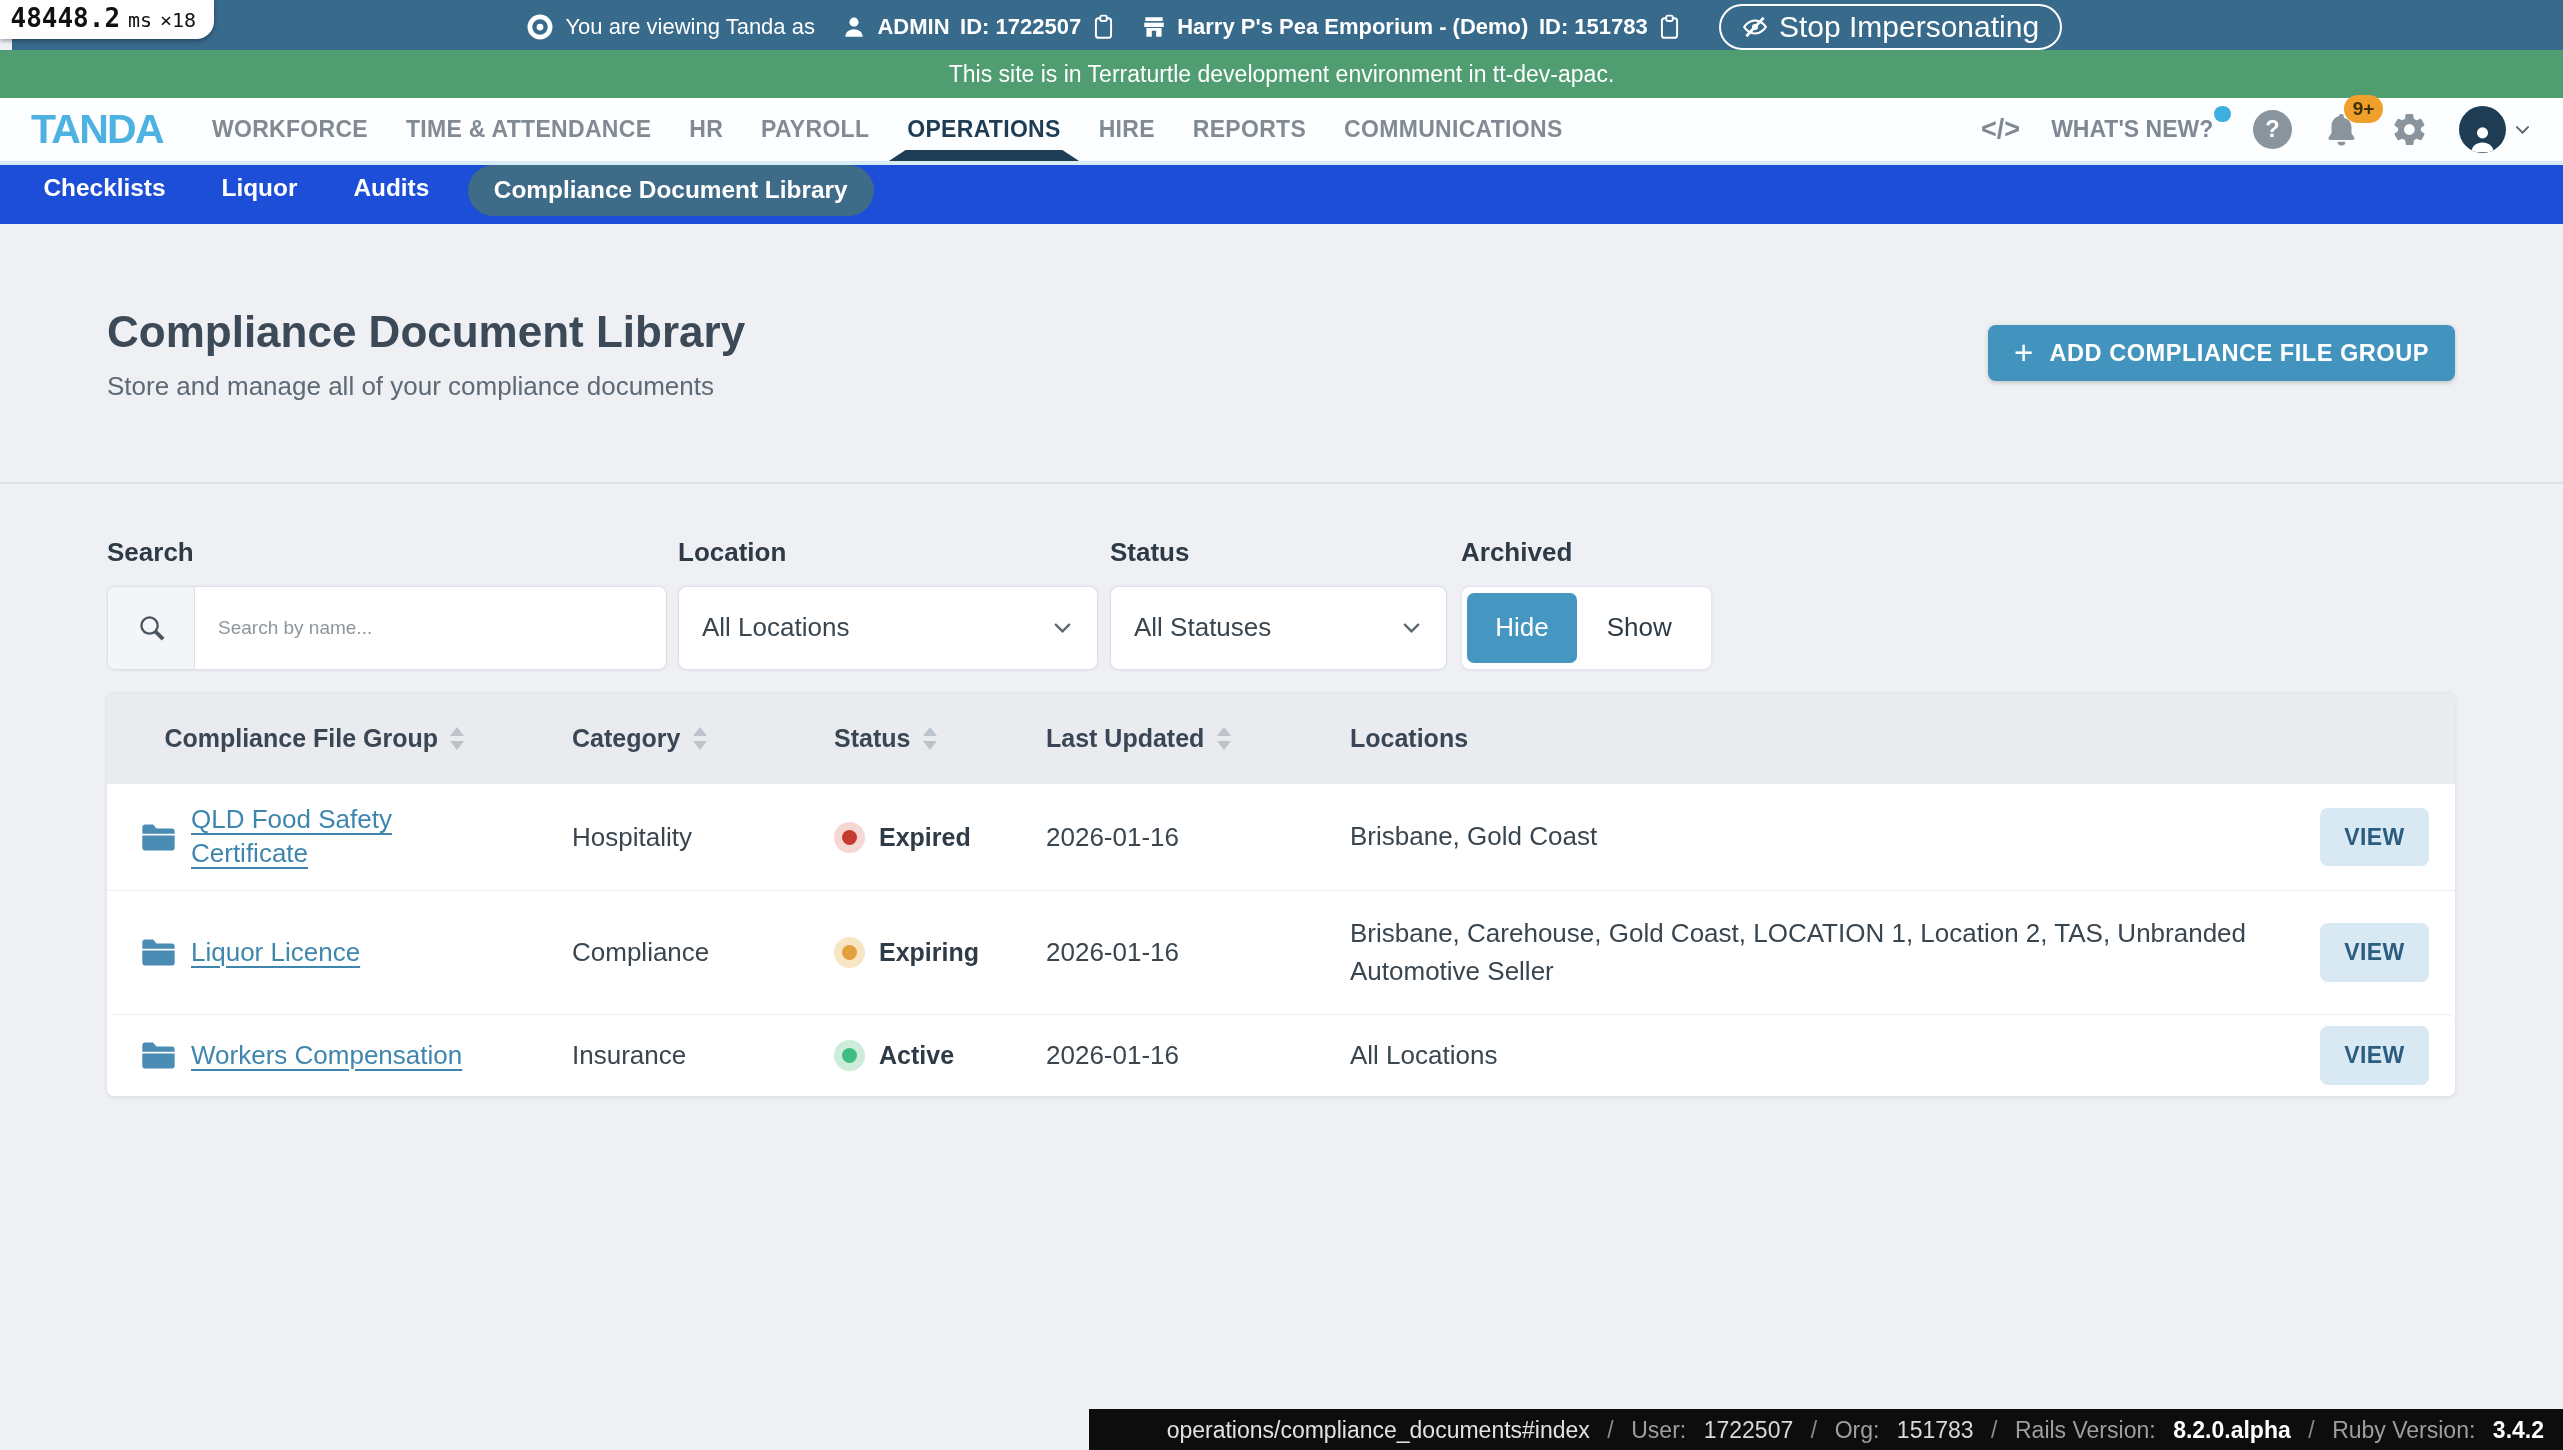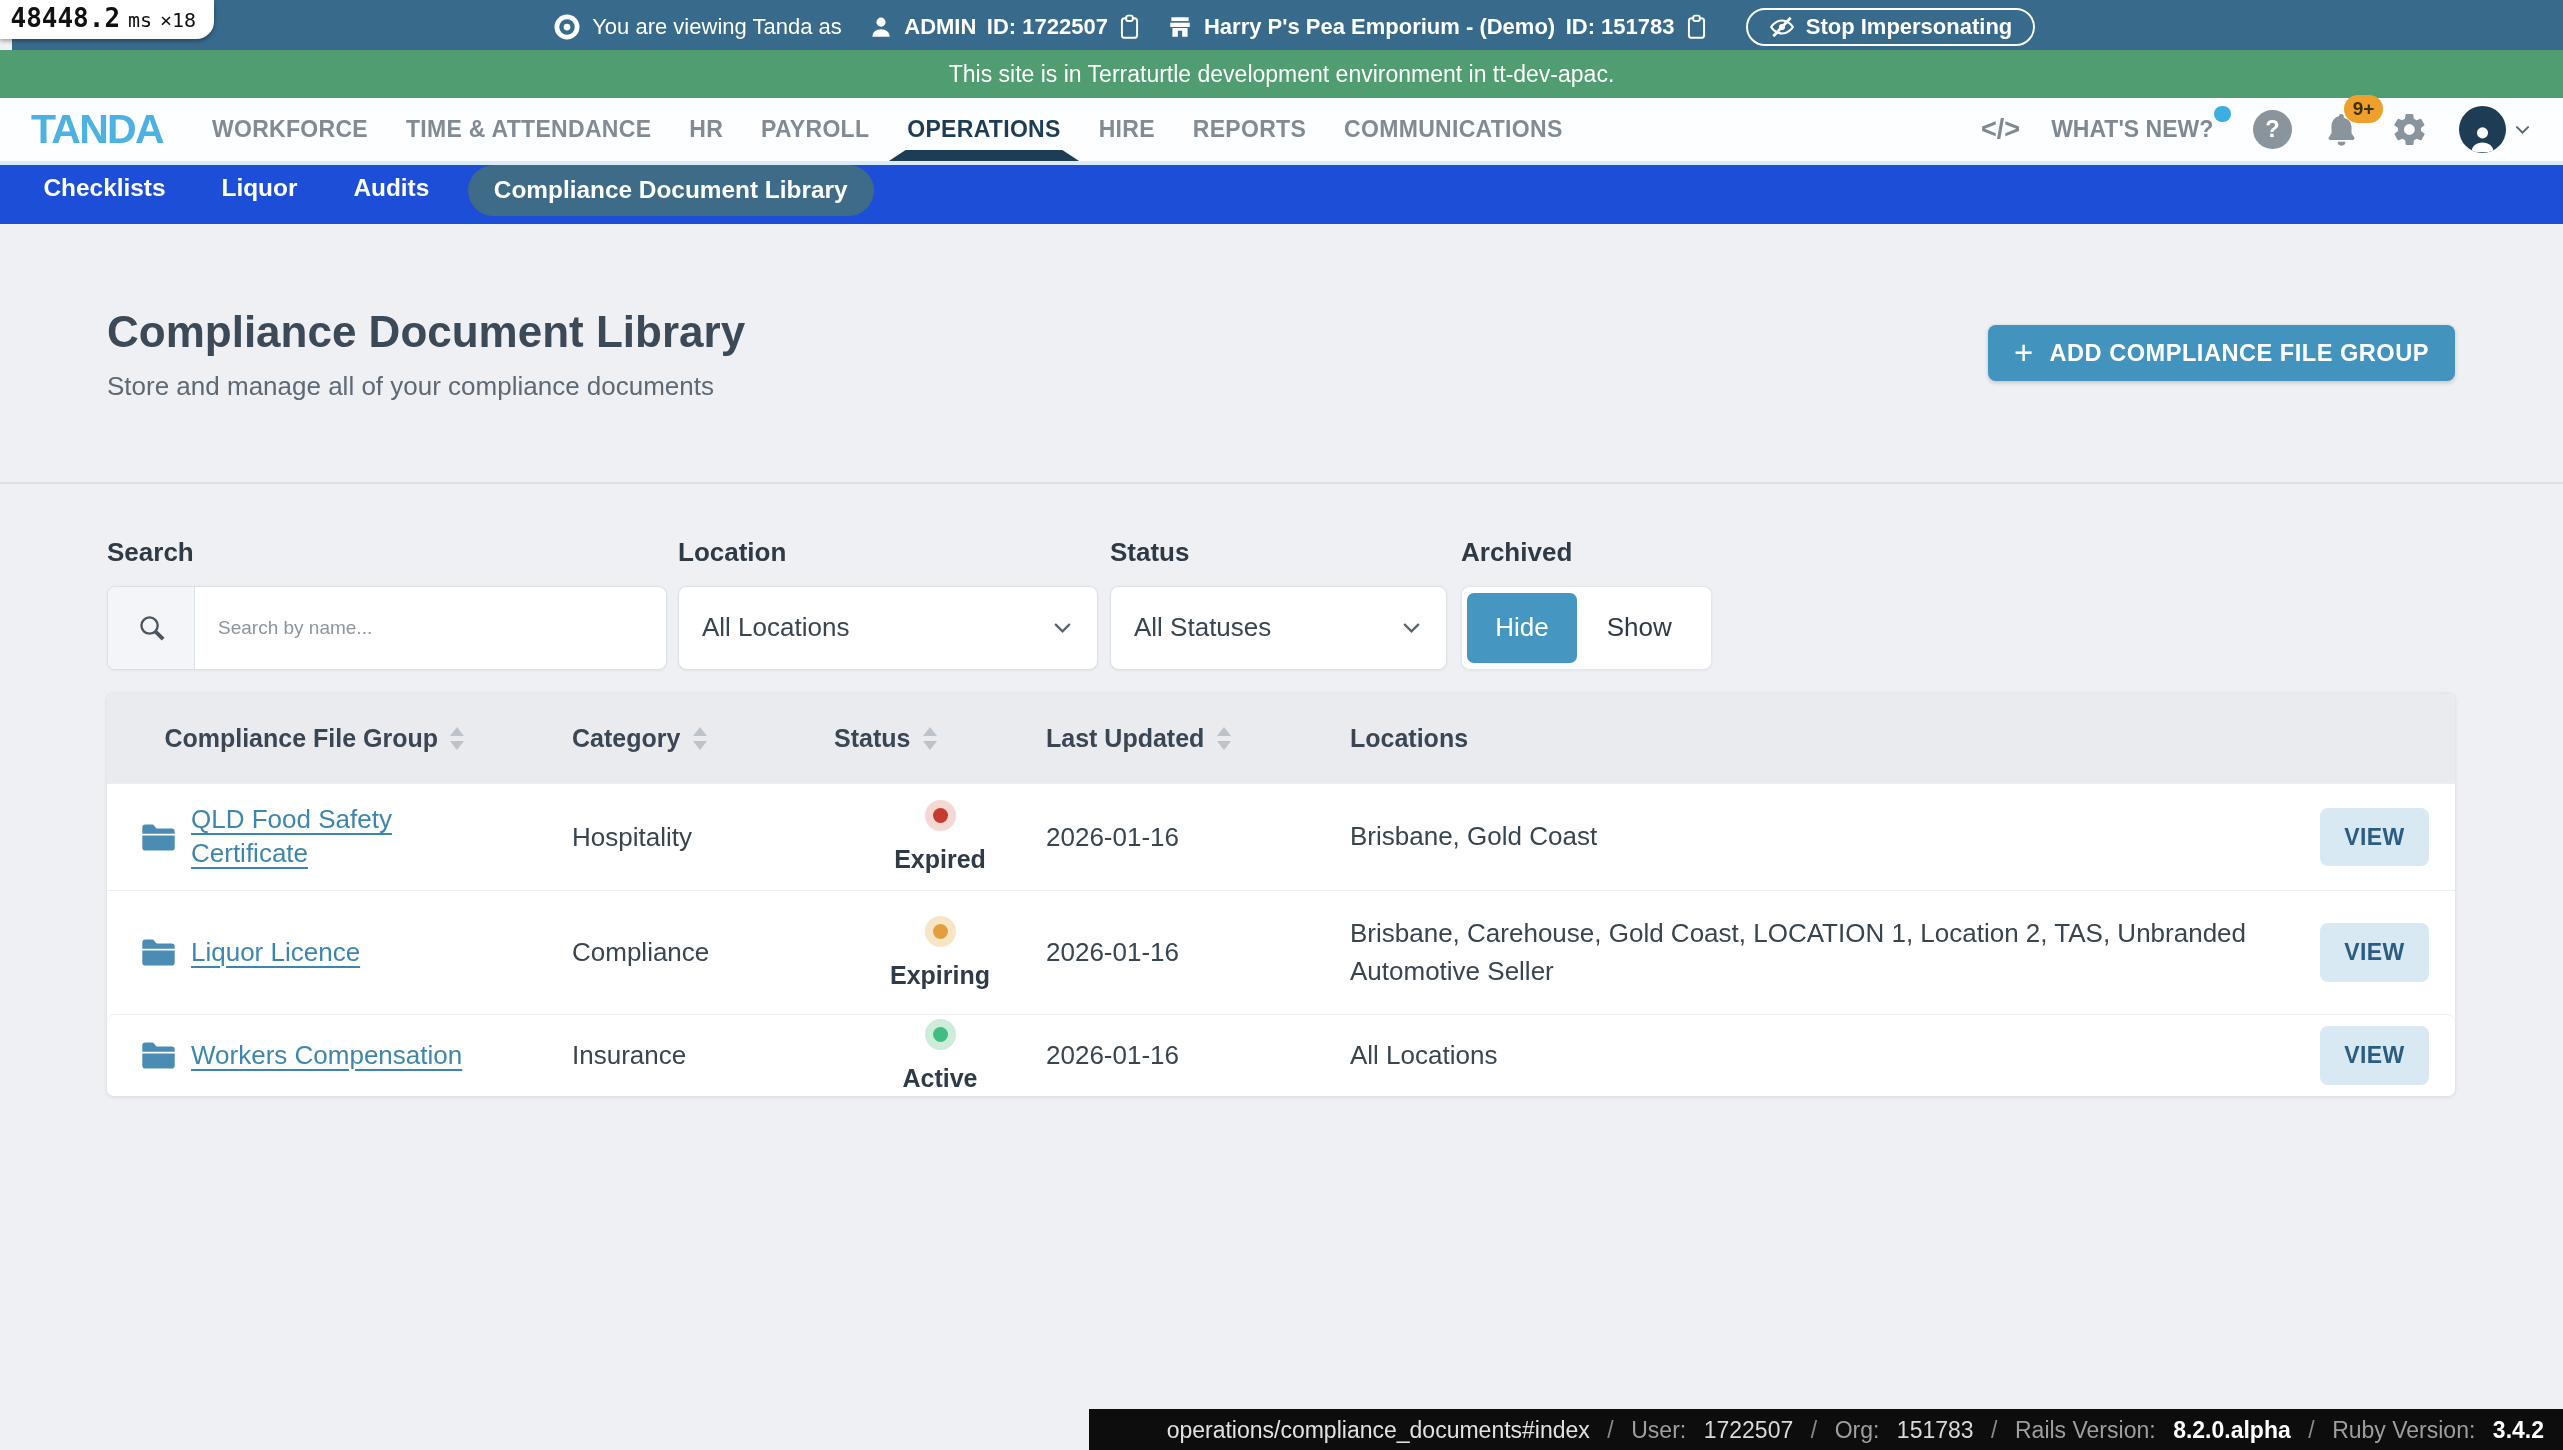--- a/index.html
+++ b/index.html
@@ -11,21 +11,21 @@
   
   .topbar {
     position:absolute; top:0; left:0; width:2563px; height:54px; background:#386a8c;
     display:flex; align-items:center; justify-content:center; gap:26px; color:#fff; font-size:22px;margin-left:12px;
   }
   .topbar .grp { display:flex; align-items:center; gap:10.5px; }
   .topbar .b { font-weight:bold; }
   .topbar .sb { font-weight:600; }
   .stop-btn {
     display:flex; align-items:center; gap:10.5px; border:2.6px solid #fff; border-radius:23px;
-    padding:4.4px 21px; font-weight:bold; font-size:22px; cursor:pointer; margin-left:12.2px;
+    padding:4.4px 21px; font-weight:normal; font-size:30px; cursor:pointer; margin-left:12.2px;
   }
   .perf-badge {
     position:absolute; top:0; left:0; z-index:20; background:#fff; color:#111;
     border-bottom-right-radius:17.5px; padding:2.6px 17.5px 6.1px 10.5px;
     box-shadow:0 1.7px 4.4px rgba(0,0,0,.35);
     font-family:"DejaVu Sans Mono", monospace; display:flex; align-items:baseline; gap:7.9px;
   }
   .perf-time { font-size:26px; font-weight:bold; }
   .perf-unit, .perf-count { font-size:20px; }
   
@@ -130,21 +130,21 @@
   .sort-icon { display:inline-flex; flex-direction:column; gap:4.4px; cursor:pointer; }
   .sort-icon .up { width:0; height:0; border-left:7.9px solid transparent; border-right:7.9px solid transparent; border-bottom:9.6px solid #bcc3cb; }
   .sort-icon .down { width:0; height:0; border-left:7.9px solid transparent; border-right:7.9px solid transparent; border-top:9.6px solid #bcc3cb; }
   .t-row { border-top:1.7px solid #eceef2; font-size:26px; color:#39454f; background:#fff; }
   .row-1 { min-height:107px; } .row-2 { min-height:124px; } .row-3 { min-height:82px;border-radius:8px; }
   .name-cell { display:flex; align-items:center; gap:14px; }
   .name-link {
     color:#3f86ae; max-width:292px; line-height:1.3; cursor:pointer;
     text-decoration:underline; text-decoration-thickness:1.7px; text-underline-offset:5.2px;
   }
-  .status-cell { display:flex; align-items:center; gap:14px; font-size:25px; font-weight:bold; color:#2f3b47;flex-direction:column; }
+  .status-cell { display:flex; align-items:center; gap:14px; font-size:25px; font-weight:bold; color:#2f3b47; }
   .status-halo { width:31px; height:31px; border-radius:50%; display:flex; align-items:center; justify-content:center; flex:none; }
   .status-dot { width:15px; height:15px; border-radius:50%; }
   .locations-cell { line-height:1.45; padding-right:38px; }
   .view-btn {
     justify-self:end; background:#d9e9f3; color:#2a5d7f; font-size:23px; font-weight:bold;
     letter-spacing:0.4px; padding:15.7px 24.4px; border-radius:7.9px; cursor:pointer;
   }
   
   .footer-bar {
     position:absolute; left:1089px; top:1409px; width:1474px; height:42px; background:#0d0d0d;

